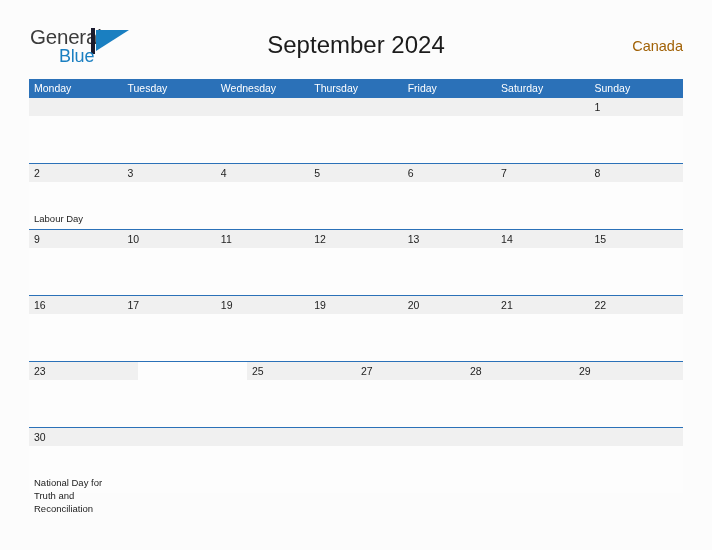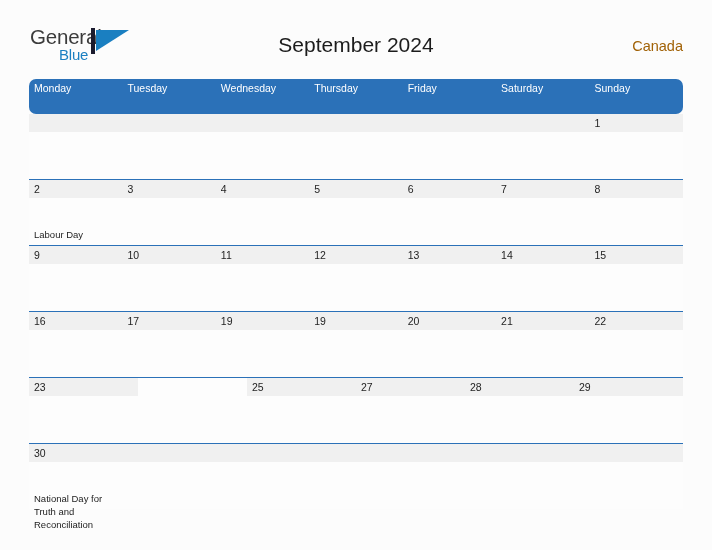--- a/index.html
+++ b/index.html
@@ -45,41 +45,41 @@
     font-size: 20.5px;
     letter-spacing: -0.2px;
     color: #3b3b3b;
     line-height: 1;
     white-space: nowrap;
   }
   .brand-blue {
     position: absolute;
     left: 30px;
     top: 20px;
-    font-size: 15px;
+    font-size: 18px;
     letter-spacing: -0.2px;
     color: #1a7fc1;
     line-height: 1;
     white-space: nowrap;
   }
   .brand-flag {
     position: absolute;
     left: 62px;
     top: 1px;
     width: 42px;
     height: 26px;
   }
 
   .cal-title {
     position: absolute;
     left: 0;
     right: 0;
     top: 3px;
     text-align: center;
-    font-size: 21px;
+    font-size: 24px;
     font-weight: 400;
     color: #1c1c1c;
     letter-spacing: 0px;
     line-height: 40px;
   }
 
   .region {
     position: absolute;
     right: 0px;
     top: 16px;
@@ -94,22 +94,21 @@
     position: absolute;
     left: 29px;
     top: 79px;
     width: 654px;
   }
 
   .dow-row {
     display: flex;
     width: 100%;
     background: #2b71b8;
-    height: 35px;
-    border-radius: 7px;
+    height: 19px;
   }
   .dow-cell {
     flex: 1 1 0;
     min-width: 0;
     color: #ffffff;
     font-size: 10.5px;
     line-height: 19px;
     padding-left: 5px;
     box-sizing: border-box;
     white-space: nowrap;

